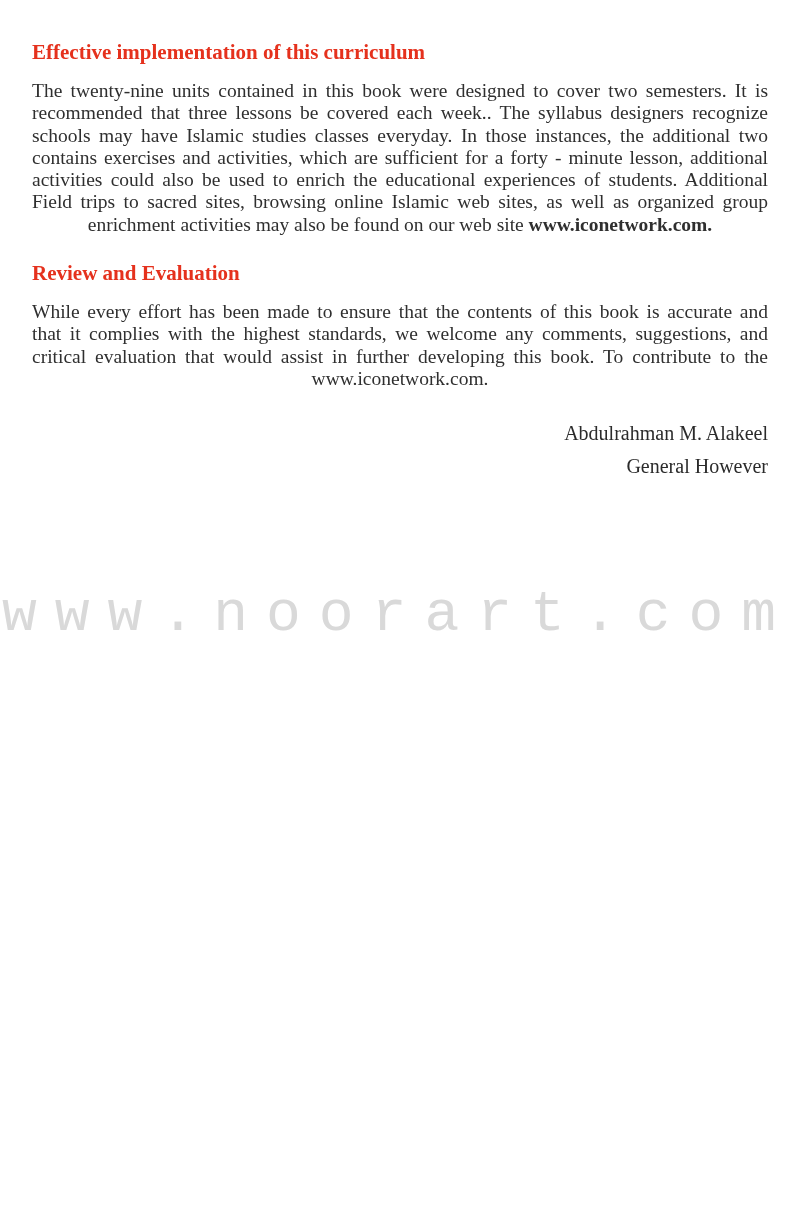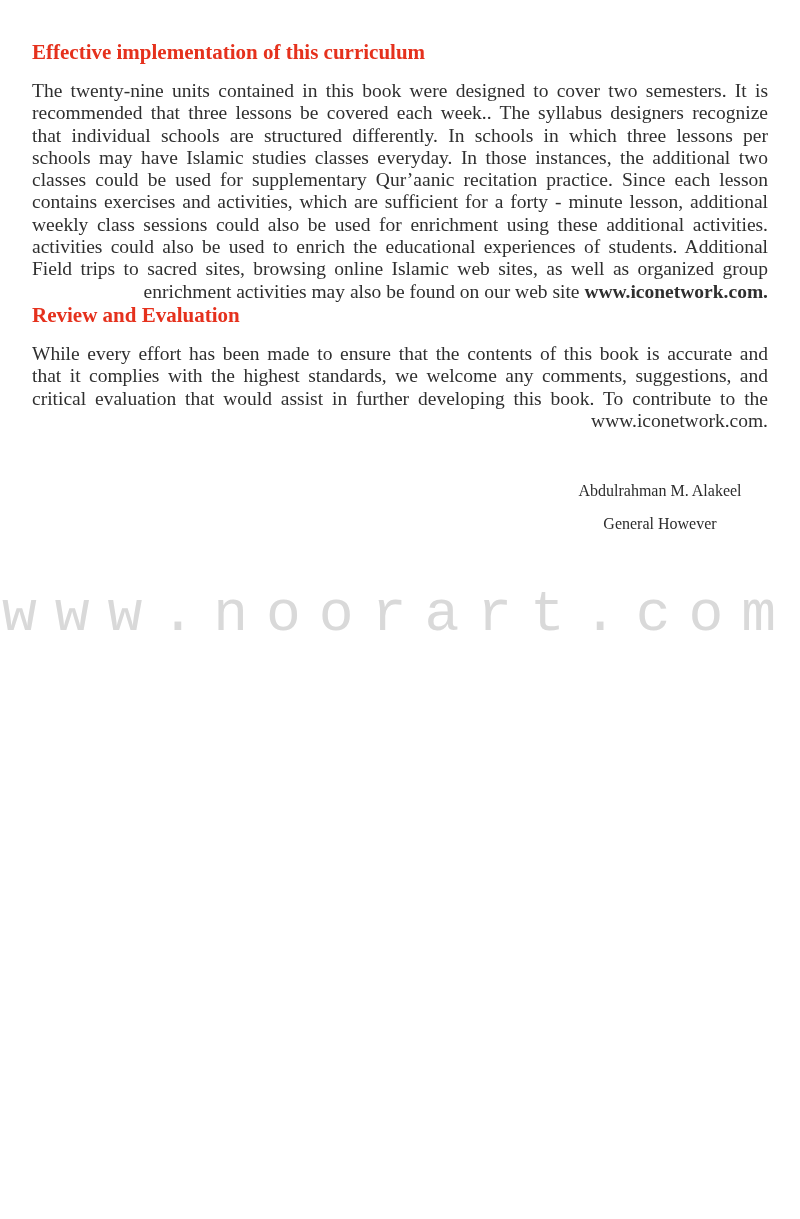--- a/index.html
+++ b/index.html
@@ -17,41 +17,41 @@
   }
   .heading {
     margin: 0;
     font-size: 21px;
     line-height: 24px;
     font-weight: bold;
     color: #e5311d;
     font-family: "Liberation Serif", serif;
   }
   .section-1 .heading { margin-top: 40px; }
-  .section-2 .heading { }
+  .section-2 .heading { margin-top: 25px; }
   .para {
     margin-top: 16px;
     font-size: 19.5px;
     line-height: 22.3px;
   }
   .para .jline {
     text-align: justify;
     text-align-last: justify;
   }
   .para .lline {
-    text-align: right;
+    text-align: center;
   }
   .para .b { font-weight: bold; }
   .signature {
-    margin-top: 42px;
+    margin-top: 27px;
     margin-left: auto;
     margin-right: 0;
     width: 216px;
-    text-align: center;
-    font-size: 16px;
+    text-align: right;
+    font-size: 20px;
     line-height: 33px;
     white-space: nowrap;
     color: #2b2b2b;
   }
   .watermark {
     position: absolute;
     top: 582px;
     left: 2px;
     width: 800px;
     font-family: "Liberation Mono", monospace;
@@ -77,25 +77,22 @@
 <body>
 
 <div class="page">
   <div class="content">
 
     <section class="section-1">
       <h2 class="heading">Effective implementation of this curriculum</h2>
       <div class="para">
           <div class="jline">The twenty-nine units contained in this book were designed to cover two semesters. It is</div>
           <div class="jline">recommended that three lessons be covered each week.. The syllabus designers recognize</div>
-          <div class="jline">that individual schools are structured differently. In schools in which three lessons per</div>
           <div class="jline">schools may have Islamic studies classes everyday. In those instances, the additional two</div>
-          <div class="jline">classes could be used for supplementary Qur’aanic recitation practice. Since each lesson</div>
           <div class="jline">contains exercises and activities, which are sufficient for a forty - minute lesson, additional</div>
-          <div class="jline">weekly class sessions could also be used for enrichment using these additional activities.</div>
           <div class="jline">activities could also be used to enrich the educational experiences of students. Additional</div>
           <div class="jline">Field trips to sacred sites, browsing online Islamic web sites, as well as organized group</div>
           <div class="lline"><span>enrichment activities may also be found on our web site </span><span class="b">www.iconetwork.com.</span></div>
         </div>
     </section>
 
     <section class="section-2">
       <h2 class="heading">Review and Evaluation</h2>
       <div class="para">
           <div class="jline">While every effort has been made to ensure that the contents of this book is accurate and</div>

